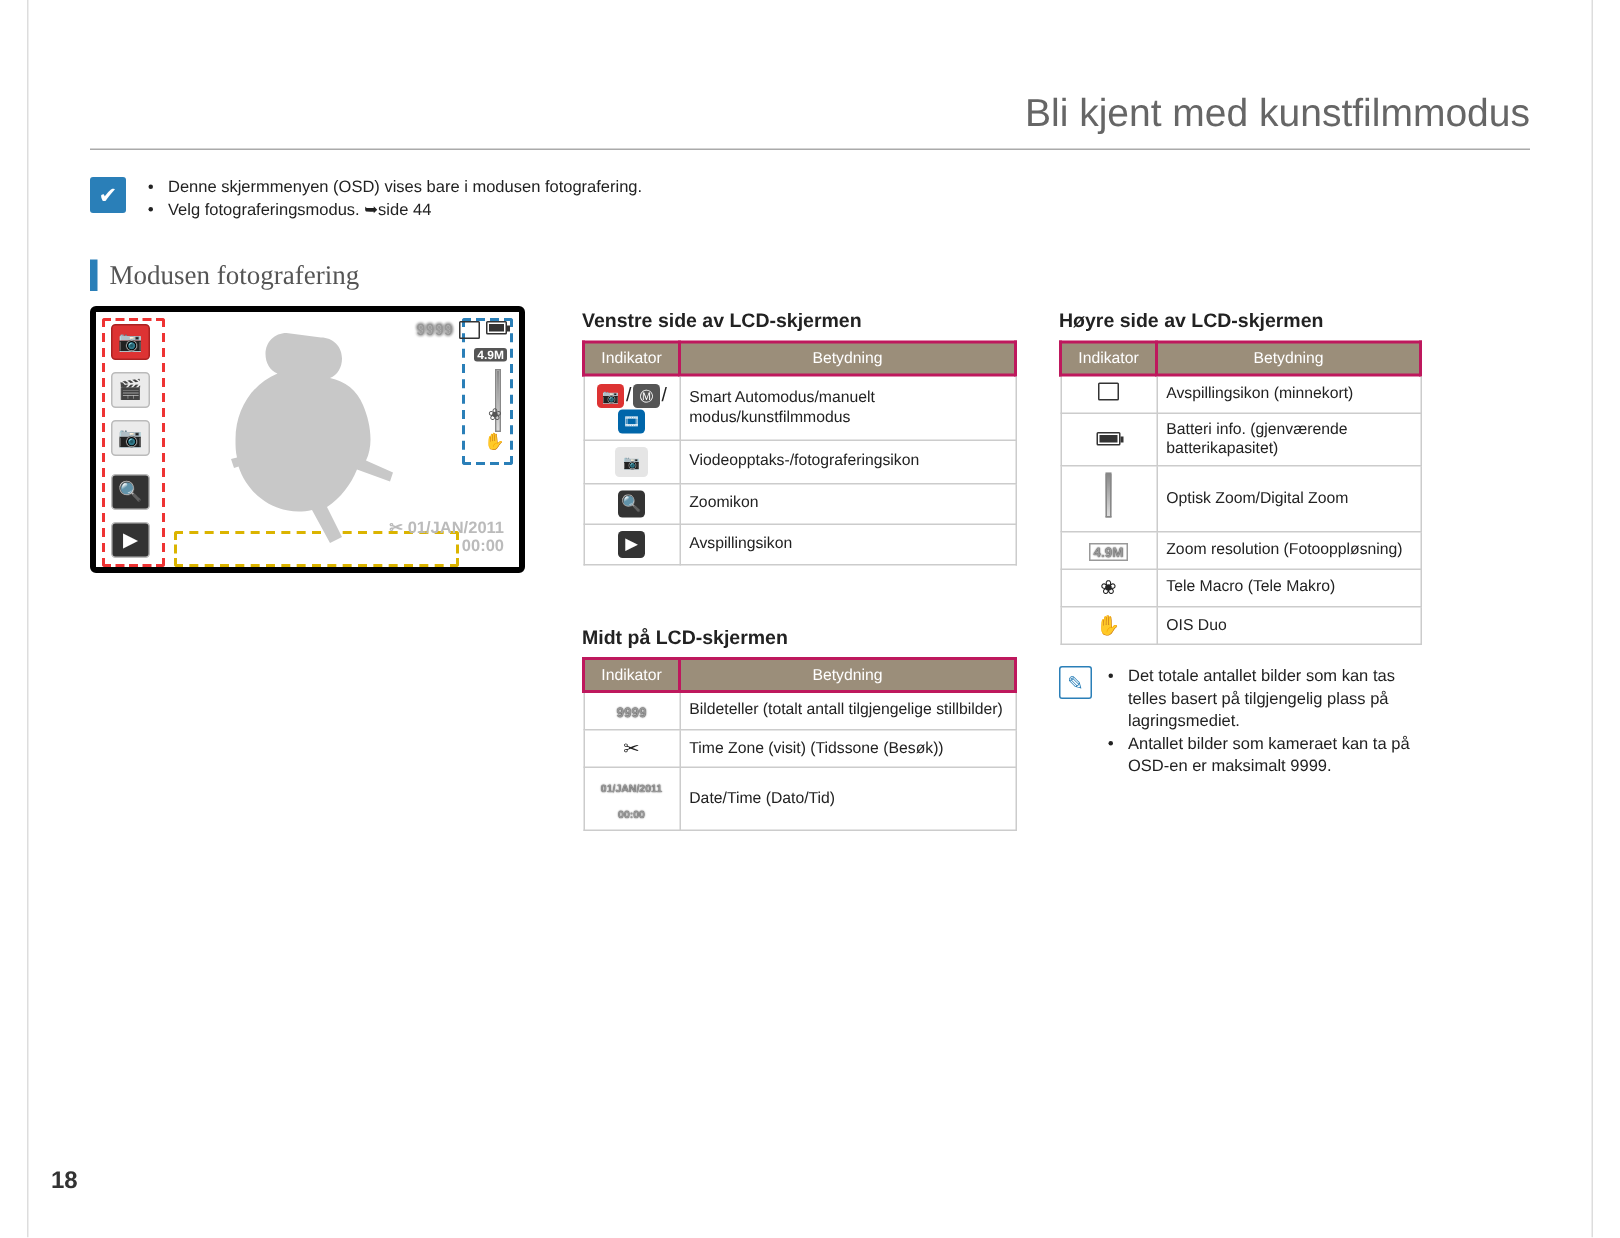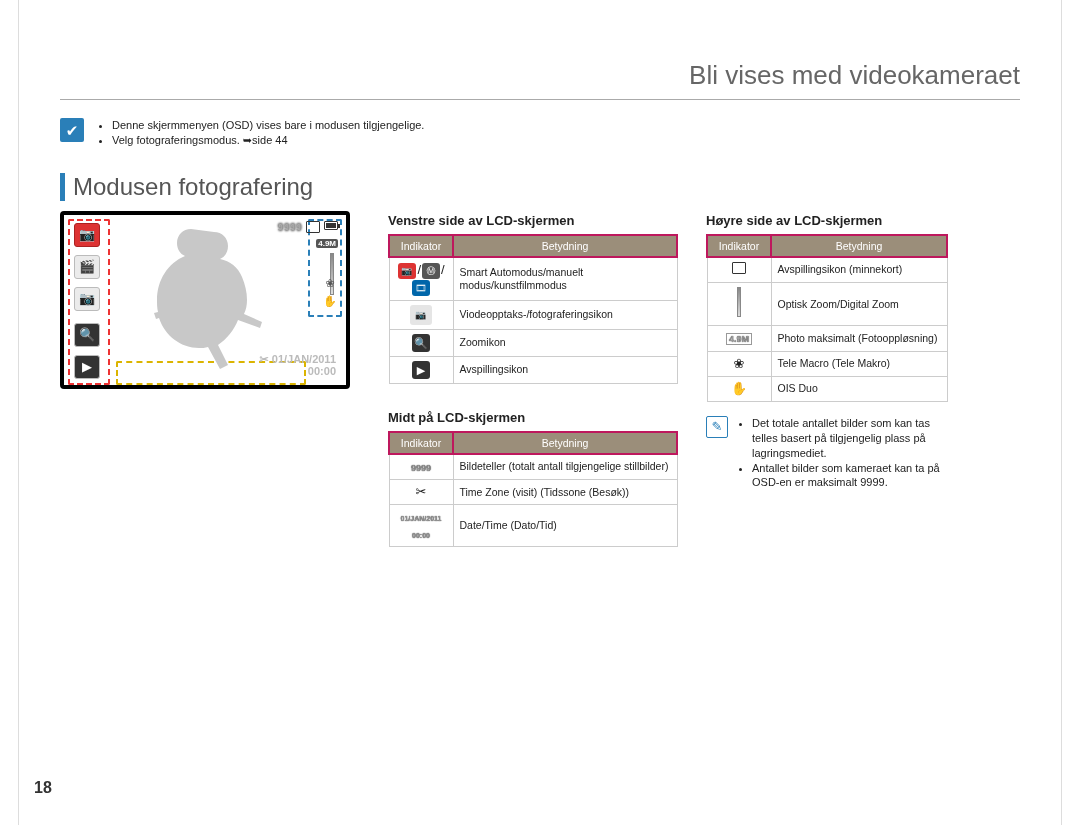--- a/index.html
+++ b/index.html
@@ -33,26 +33,27 @@
   }
   .check-icon {
     width: 24px; height: 24px; background:#2a7fb8;
     border-radius:2px; color:#fff; display:flex; align-items:center; justify-content:center;
     font-size:15px; flex-shrink:0;
   }
   ul.intro-list { list-style: disc; padding-left: 18px; }
 
   .section-title {
     margin-top: 24px;
-    font-size: 24px;
+    font-size: 18px;
     font-weight: 300;
     color: #555;
     border-left: 5px solid #2a7fb8;
     padding-left: 8px;
     margin-bottom: 10px;
+    font-family: Liberation Serif, serif;
   }
 
   .columns {
     display: flex;
     gap: 28px;
     align-items: flex-start;
   }
   .col-left { width: 300px; flex-shrink:0; }
   .col-mid  { width: 290px; flex-shrink:0; }
   .col-right{ width: 242px; flex-shrink:0; }
@@ -114,21 +115,21 @@
     margin-top:14px;
     font-size:11px;
     line-height:1.35;
   }
   .note-icon {
     width:22px;height:22px;border:1.5px solid #2a7fb8;color:#2a7fb8;
     display:flex;align-items:center;justify-content:center;font-size:13px;border-radius:2px;flex-shrink:0;
   }
   ul.note-list { list-style:disc; padding-left:16px;}
 
-  .sub-head.mt { margin-top:26px;}
+  .sub-head.mt { margin-top:40px;}
 
   .page-num {
     position:absolute;
     bottom:28px;
     left:34px;
     font-size:16px;
     font-weight:bold;
     color:#333;
   }
   .side-rule {
@@ -140,26 +141,26 @@
   .side-rule.r { left:auto; right:18px;}
 </style>
 </head>
 <body>
 
 <div class="side-rule"></div>
 <div class="side-rule r"></div>
 
 <div class="page">
 
-  <div class="header">Bli vises med videokameraet</div>
+  <div class="header">Bli kjent med kunstfilmmodus</div>
 
   <div class="intro-row">
     <div class="check-icon">✔</div>
     <ul class="intro-list">
-      <li>Denne skjermmenyen (OSD) vises bare i modusen tilgjengelige.</li>
+      <li>Denne skjermmenyen (OSD) vises bare i modusen fotografering.</li>
       <li>Velg fotograferingsmodus. ➥side 44</li>
     </ul>
   </div>
 
   <div class="section-title">Modusen fotografering</div>
 
   <div class="columns">
 
     <div class="col-left">
       <div class="lcd">
@@ -254,26 +255,30 @@
         <tbody>
             <tr>
           <th>Indikator</th>
           <th>Betydning</th>
         </tr>
         <tr>
           <td class="icon-cell"><span style="display:inline-block;width:14px;height:12px;border:1.5px solid #333;border-radius:1px;"></span></td>
           <td>Avspillingsikon (minnekort)</td>
         </tr>
         <tr>
+          <td class="icon-cell"><span style="display:inline-block;width:16px;height:9px;border:1.5px solid #333;border-radius:1px;position:relative;"><span style="position:absolute;right:-3px;top:2px;width:2px;height:4px;background:#333;"></span><span style="position:absolute;left:1px;top:1px;right:1px;bottom:1px;background:#333;"></span></span></td>
+          <td>Batteri info. (gjenværende batterikapasitet)</td>
+        </tr>
+        <tr>
           <td class="icon-cell"><span style="display:inline-block;width:4px;height:30px;background:linear-gradient(#888,#ddd);border:1px solid #888;"></span></td>
           <td>Optisk Zoom/Digital Zoom</td>
         </tr>
         <tr>
           <td class="icon-cell"><span class="txt-outline" style="font-size:9px;border:0.5px solid #999;padding:0 2px;">4.9M</span></td>
-          <td>Photo maksimalt (Fotooppløsning)</td>
+          <td>Zoom resolution (Fotooppløsning)</td>
         </tr>
         <tr>
           <td class="icon-cell">❀</td>
           <td>Tele Macro (Tele Makro)</td>
         </tr>
         <tr>
           <td class="icon-cell">✋</td>
           <td>OIS Duo</td>
         </tr>
       </tbody>

